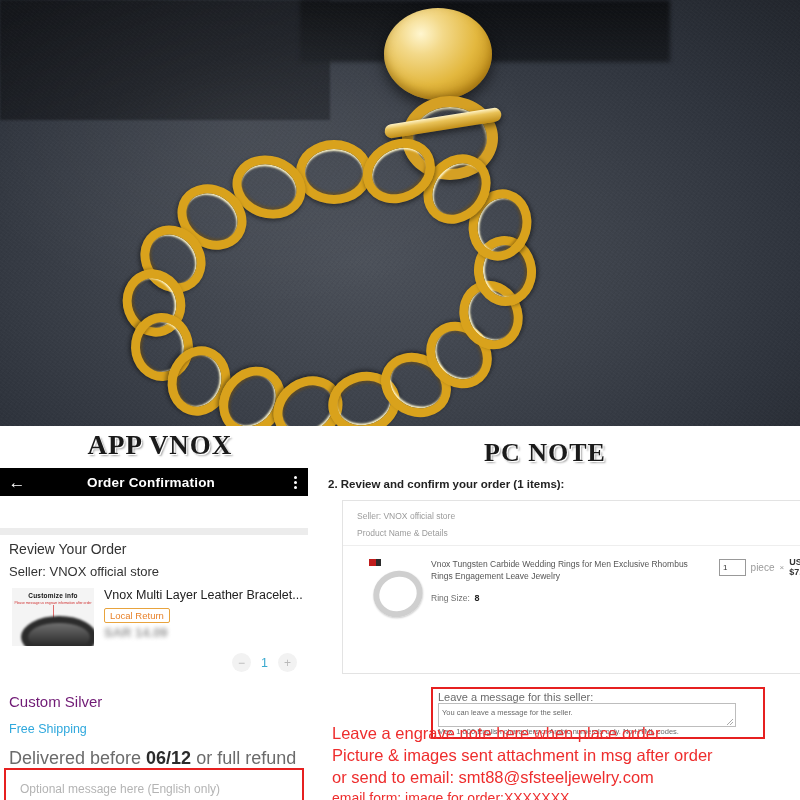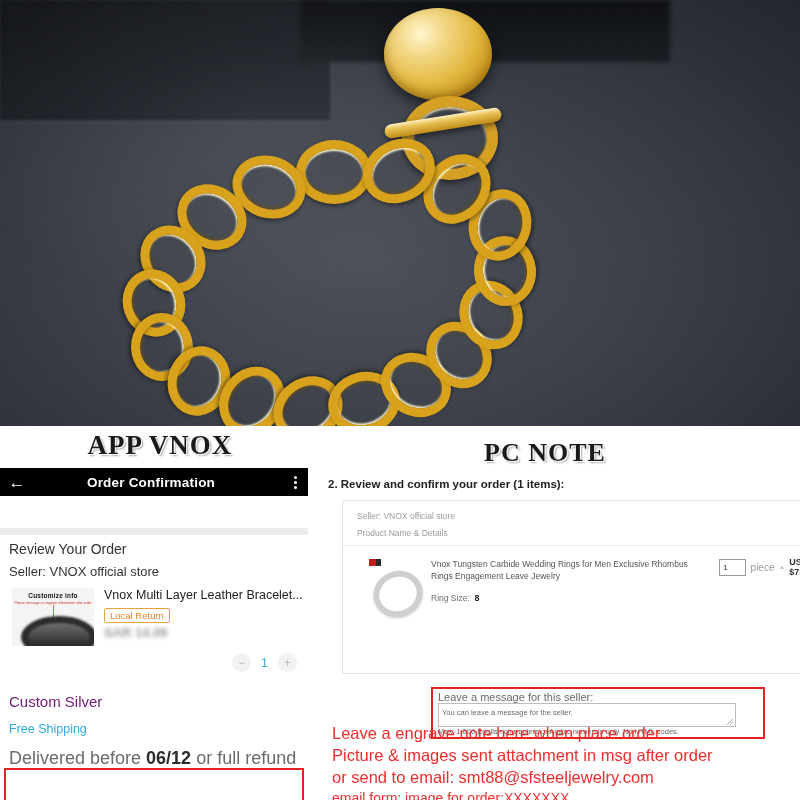--- a/index.html
+++ b/index.html
@@ -294,20 +294,21 @@
           <div class="qbtn">−</div>
           <div class="qval">1</div>
           <div class="qbtn">+</div>
         </div>
 
         <div class="custom-silver">Custom Silver</div>
         <div class="free-ship">Free Shipping</div>
         <div class="delivered"><span>Delivered before </span><b>06/12</b><span> or full refund</span></div>
 
         <div class="msg-box">
+          <div class="msg-ph">Optional message here (English only)</div>
           <div class="msg-underline"></div>
         </div>
       </div>
     </div>
 
     <div class="pc-panel">
 
       <div class="pc-h">2. Review and confirm your order (1 items):</div>
 
       <div class="pc-card">

